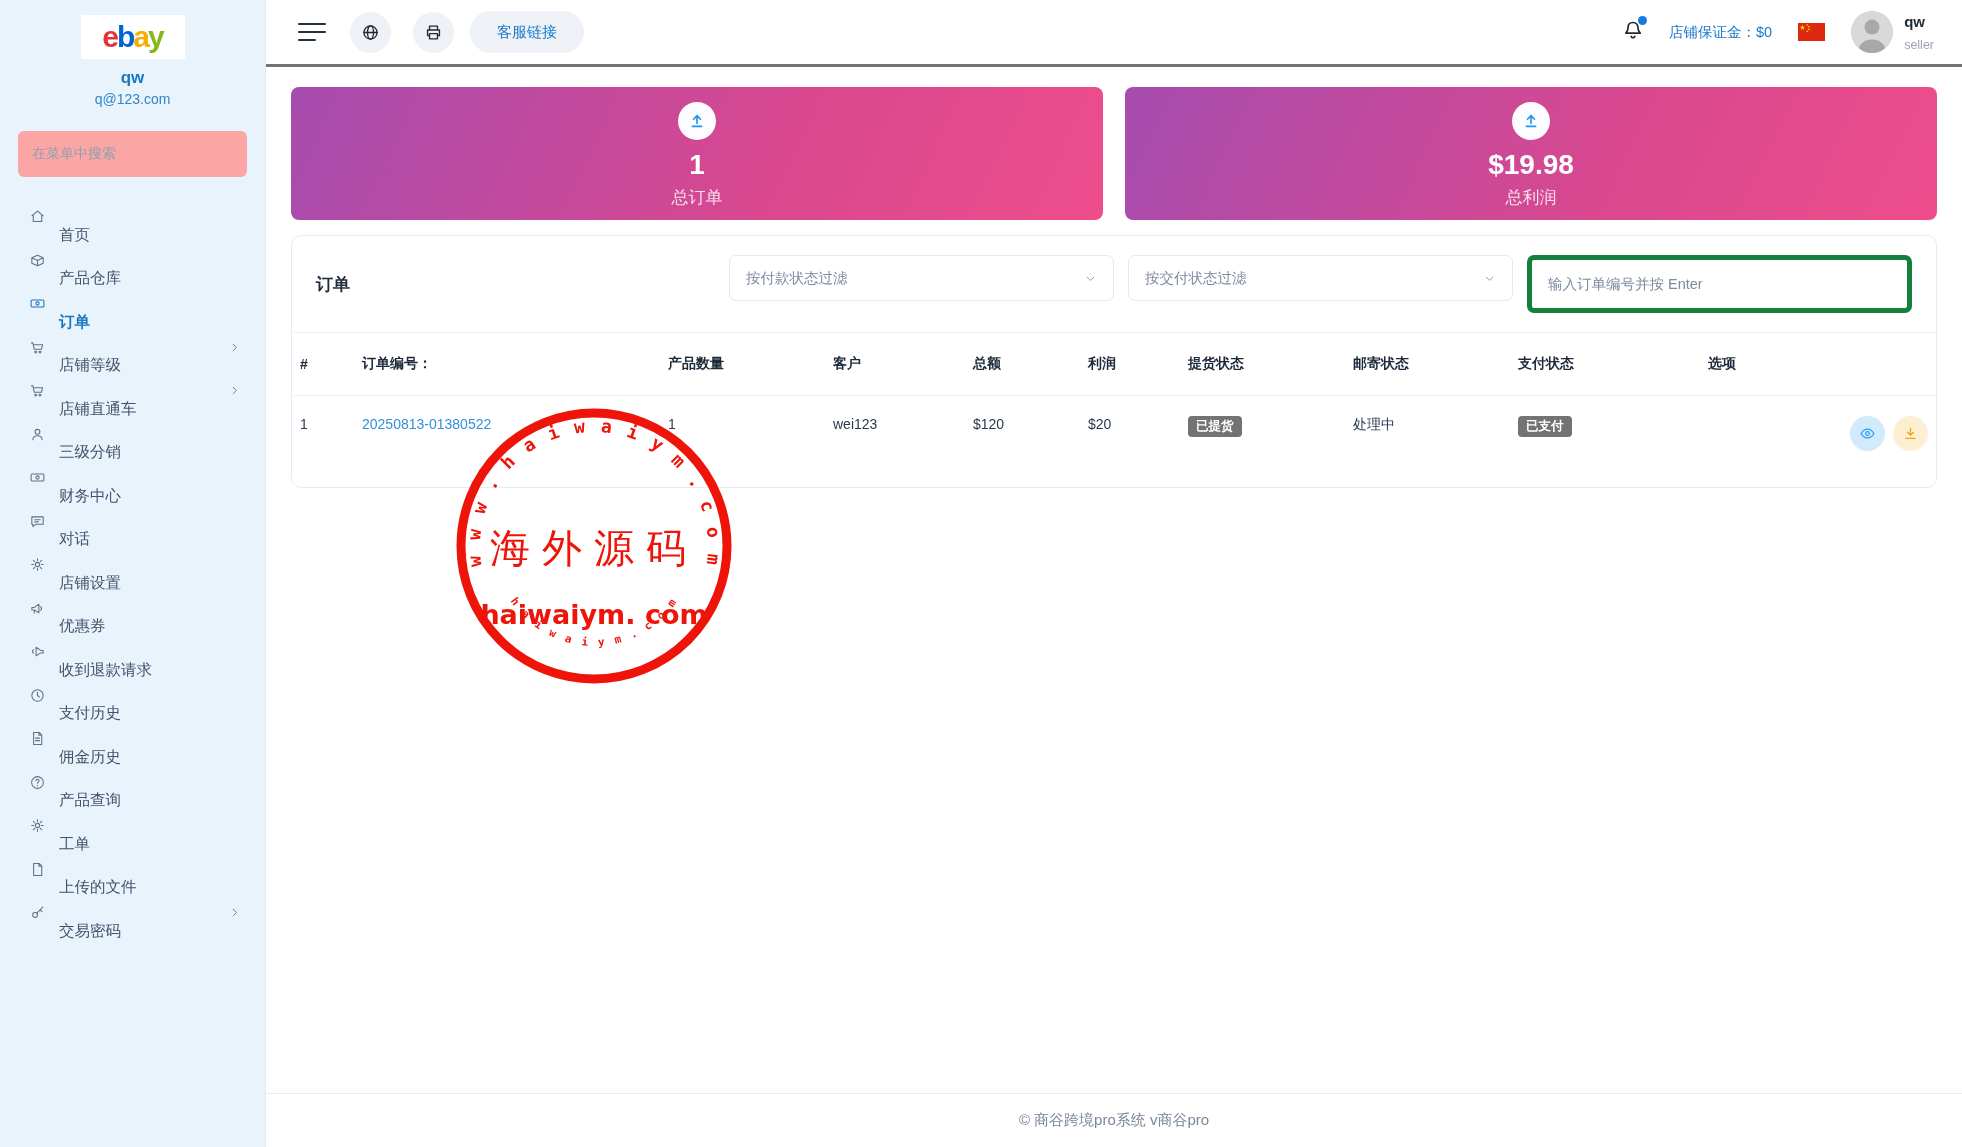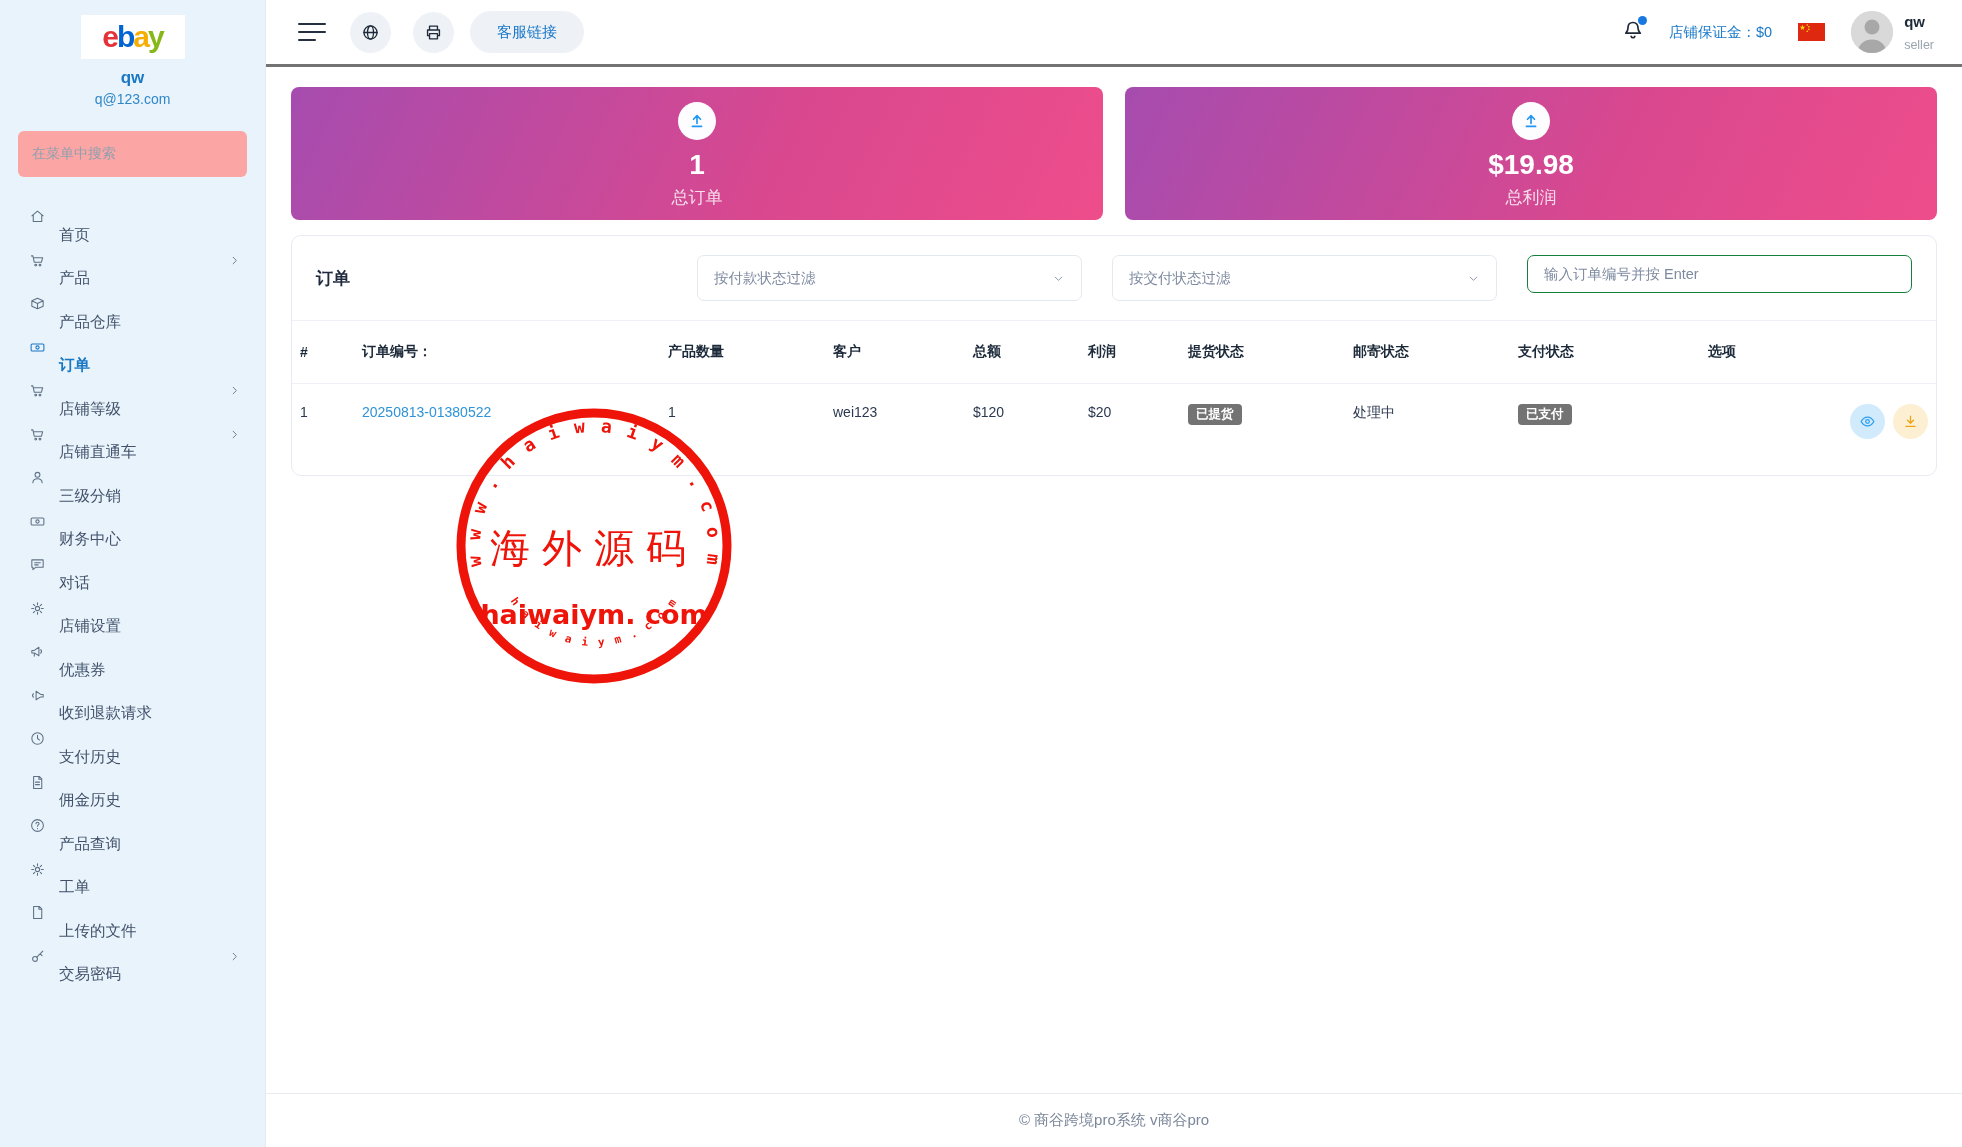--- a/index.html
+++ b/index.html
@@ -69,27 +69,27 @@
   .card .icircle { width:38px; height:38px; border-radius:50%; background:#fdfdff;
     display:flex; align-items:center; justify-content:center; }
   .card .icircle svg { width:20px; height:20px; stroke:#2196f3; fill:none; stroke-width:2;
     stroke-linecap:round; stroke-linejoin:round; }
   .card .val { color:#fff; font-weight:bold; font-size:28px; margin-top:9px; }
   .card .cap { color:rgba(255,255,255,.82); font-size:17px; margin-top:5px; }
 
   .panel { margin-top:15px; background:#fff; border:1px solid #e8ebf3; border-radius:10px; }
   .panel-head { display:flex; align-items:center; padding:19px 24px; }
   .panel-title { font-size:17px; font-weight:bold; color:#1f2a3d; }
-  .filters { margin-left:auto; display:flex; gap:30px; }
+  .filters { margin-left:auto; display:flex; gap:14px; }
   .f-select { width:385px; height:46px; border:1px solid #e4e8f0; border-radius:7px;
     display:flex; align-items:center; padding:0 16px; cursor:pointer; }
   .f-select .ph { color:#7e8aa0; font-size:14.5px; flex:1; }
   .f-select svg { width:13px; height:13px; stroke:#8b96a8; fill:none; stroke-width:1.8;
     stroke-linecap:round; stroke-linejoin:round; }
-  .f-input { width:385px; height:38px; border:1px solid #15803d; border-radius:7px;
+  .f-input { width:385px; height:58px; border:5px solid #15803d; border-radius:7px;
     padding:0 16px; font-size:14.5px; color:#3c4b5d; outline:none; font-family:inherit; }
   .f-input::placeholder { color:#7e8aa0; }
 
   table.orders { width:100%; border-collapse:collapse; table-layout:fixed; }
   table.orders th { text-align:left; font-size:14px; color:#1c2a3a; font-weight:bold;
     padding:22px 8px; border-top:1px solid #eef0f5; border-bottom:1px solid #eef0f5; }
   table.orders td { font-size:14px; color:#2b3950; padding:20px 8px 36px; vertical-align:top; }
   th.first,td.first { padding-left:24px; }
   th.last,td.last { padding-right:24px; text-align:right; }
   .order-link { color:#2e93d8; text-decoration:none; cursor:pointer; }
@@ -208,29 +208,20 @@
     </div>
     <div class="side-search">
       <input type="text" placeholder="在菜单中搜索" style="">
     </div>
     <ul class="menu">
       <li class="mi">
         <svg class="ic">
             <use href="#i-home"></use>
           </svg>
         <span class="lbl">首页</span>
-      </li>
-      <li class="mi">
-        <svg class="ic">
-            <use href="#i-cart"></use>
-          </svg>
-        <span class="lbl">产品</span>
-        <svg class="chev">
-            <use href="#i-chev"></use>
-          </svg>
       </li>
       <li class="mi">
         <svg class="ic">
             <use href="#i-box"></use>
           </svg>
         <span class="lbl">产品仓库</span>
       </li>
       <li class="mi active">
         <svg class="ic">
             <use href="#i-banknote"></use>

